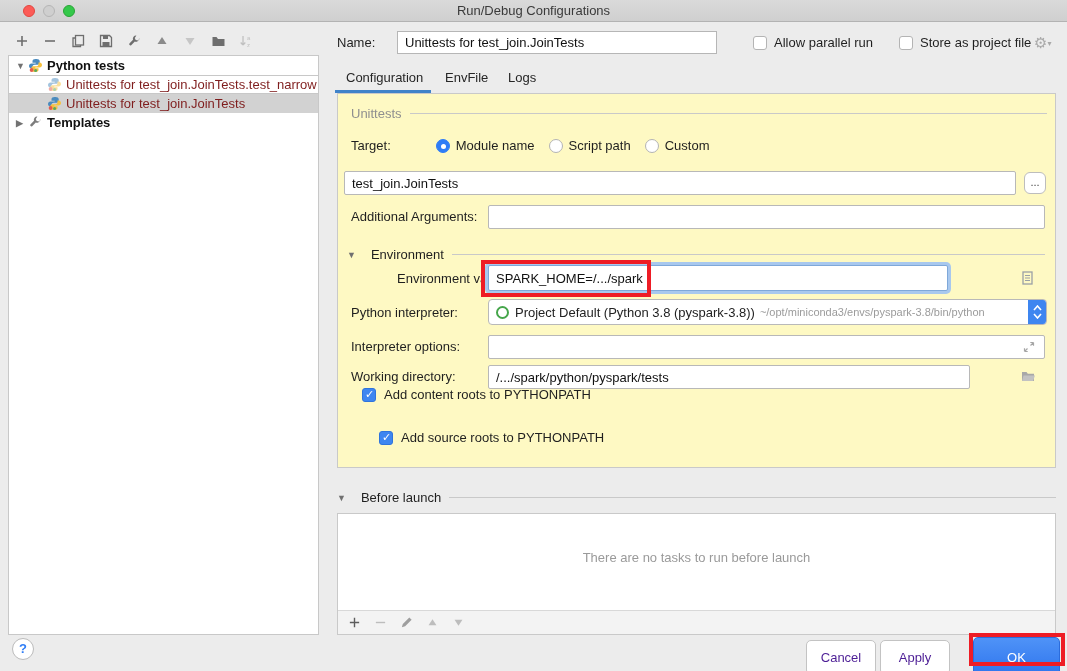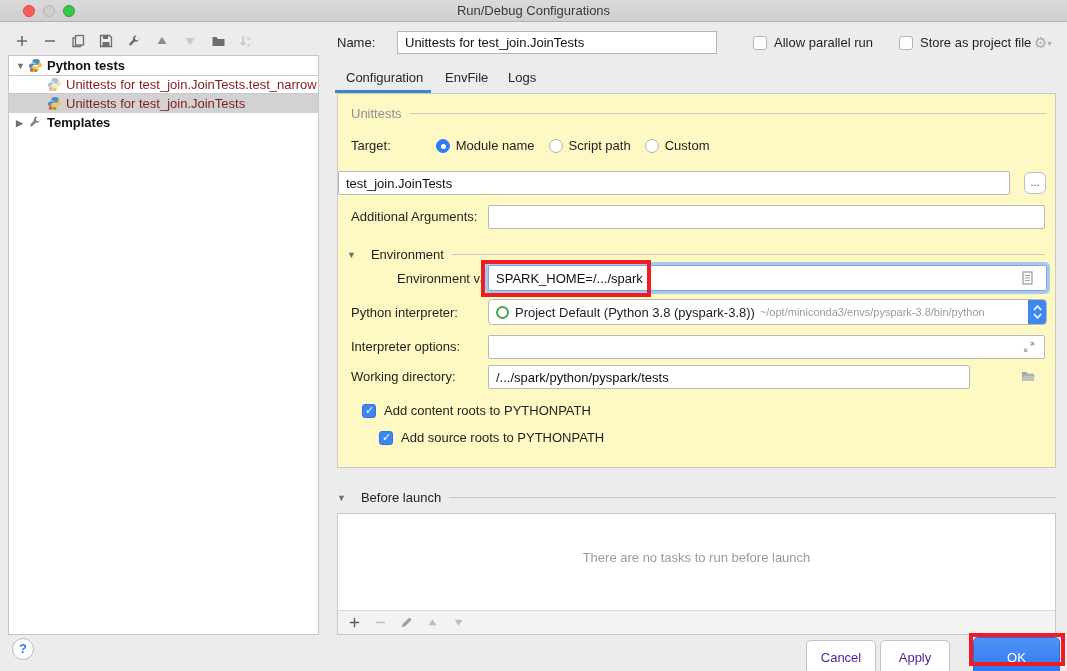--- a/index.html
+++ b/index.html
@@ -60,45 +60,45 @@
   .group-head { display:flex; align-items:center; gap:8px; }
   .group-head .hline { flex:1; height:1px; background:#c9c9c9; }
   #group-unittests { left:13px; top:12px; right:8px; color:#8f8f8f; }
   #target-row { left:13px; top:44px; display:flex; align-items:center; }
   .radio { width:14px; height:14px; border-radius:50%; background:#fff; border:1px solid #b4b4b4; margin-right:6px; }
   .radio.sel { background:#2f7df6; border-color:#2f7df6; position:relative; }
   .radio.sel::after { content:""; position:absolute; left:4.5px; top:4.5px; width:5px; height:5px; border-radius:50%; background:#fff; }
   .radio-item { display:flex; align-items:center; margin-right:14px; }
   #target-label { margin-right:45px; }
   .tfield { border:1px solid #b8b8b8; background:#fff; height:24px; font-family:inherit; font-size:13px; padding:0 7px; color:#111; border-radius:2px; }
-  #module-field { left:0; top:77px; width:672px; }
+  #module-field { left:6px; top:77px; width:672px; }
   #browse-btn { left:686px; top:78px; width:22px; height:22px; border:1px solid #bdbdbd; border-radius:6px; background:#fff; font-size:11px; color:#444; text-align:center; line-height:19px; }
   #args-label { left:13px; top:115px;text-align:center; }
   #args-field { left:150px; top:111px; width:557px; }
   #env-header { left:9px; top:153px; right:10px; }
   .sec-caret { font-size:9px; color:#707070; margin-right:7px; }
   #envvar-label { left:13px; top:177px;margin-left:46px; }
-  #envvar-field { left:150px; top:171px; width:559px; height:26px; border-color:#7fa8d9;
+  #envvar-field { left:150px; top:171px; width:460px; height:26px; border-color:#7fa8d9;
     box-shadow:0 0 0 3px #a8c8ee; padding-right:26px; }
   #envvar-icon { left:683px; top:177px; }
   #red-box-env { left:143px; top:166px; width:170px; height:37px; border:4px solid #ee1c25; z-index:5; pointer-events:none; }
   #interp-row { left:150px; top:205px; width:559px; height:26px; background:#fff; border:1px solid #b9b9b9; border-radius:4px; display:flex; align-items:center; padding:0 0 0 7px; overflow:hidden; }
   #interp-label { left:13px; top:211px; }
   #interp-icon { width:13px; height:13px; border:2.5px solid #46a64b; border-radius:50%; margin-right:6px; flex:0 0 auto; }
   #interp-value { color:#222; white-space:nowrap; }
   #interp-path { color:#9b9b9b; font-size:11px; margin-left:5px; white-space:nowrap; overflow:hidden; flex:1; }
   #interp-stepper { width:18px; height:26px; background:#3e86f0; border-radius:0 4px 4px 0; flex:0 0 auto; display:flex; flex-direction:column; align-items:center; justify-content:center; gap:2px; margin-left:4px; }
   #options-label { left:13px; top:245px; }
   #options-field { left:150px; top:241px; width:557px; padding-right:24px; }
   #options-expand { left:685px; top:247px; }
   #wd-label { left:13px; top:275px; }
   #wd-field { left:150px; top:271px; width:482px; padding-right:26px; }
   #wd-folder { left:683px; top:276px; }
   .cbrow2 { left:13px; top:0; display:flex; gap:8px; align-items:center; }
-  #cb-content-roots { top:309px;padding-left:11px; }
+  #cb-content-roots { top:293px;padding-left:11px; }
   #cb-source-roots { top:336px;padding-left:28px; }
 
   
   #bl-header { left:337px; top:490px; width:719px; }
   #bl-box { left:337px; top:513px; width:719px; height:122px; background:#fff; border:1px solid #c9c9c9; }
   #bl-empty { left:0; right:0; top:36px; text-align:center; color:#9a9a9a; }
   #bl-strip { left:0; right:0; bottom:0; height:24px; background:#f3f3f3; border-top:1px solid #d8d8d8; display:flex; align-items:center; gap:12px; padding-left:9px; }
   #bl-strip .tbi { width:14px; height:14px; display:inline-flex; align-items:center; justify-content:center; }
 
   

